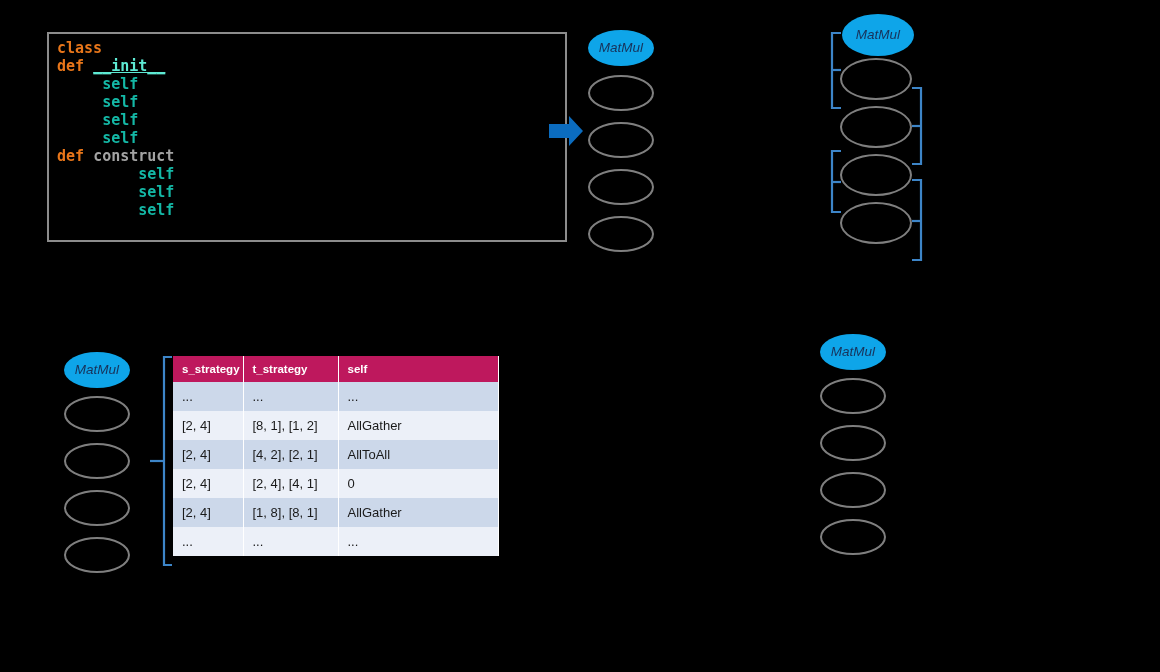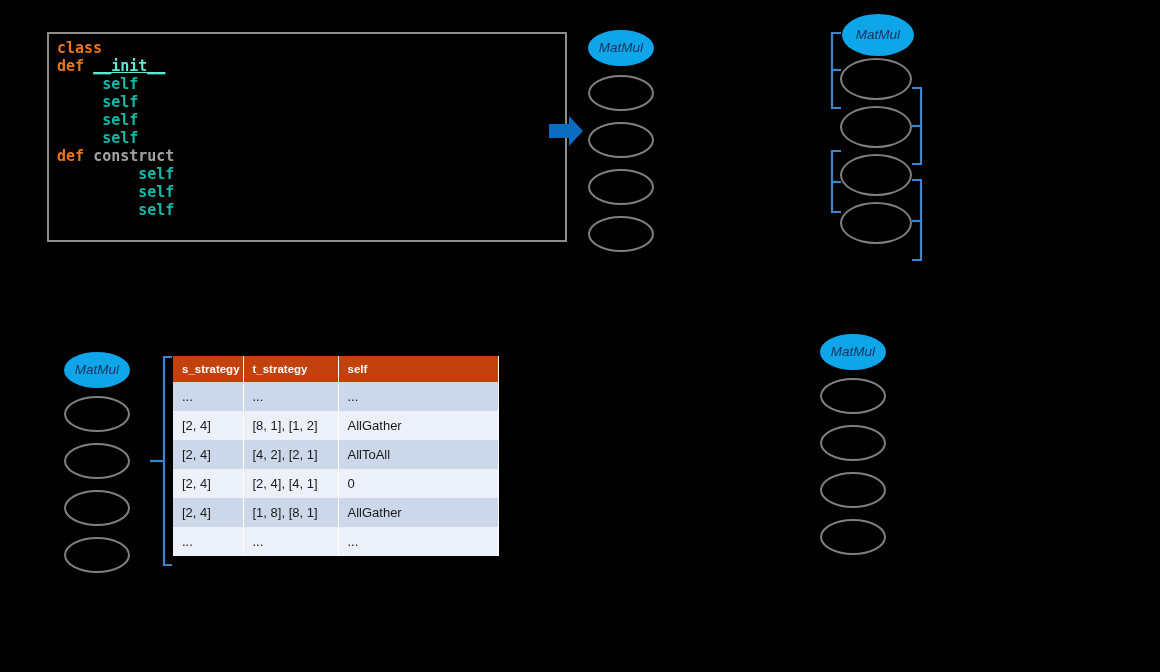--- a/index.html
+++ b/index.html
@@ -112,21 +112,21 @@
   }
   .strategy-table th, .strategy-table td {
     padding: 6px 9px;
     text-align: left;
     border-right: 1px solid #ffffff;
     vertical-align: middle;
     overflow: hidden;
     white-space: nowrap;
   }
   .strategy-table th {
-    background: #c2410c;
+    background: #be185d;
     color: #ffffff;
     font-weight: bold;
     font-size: 11.5px;
     height: 14px;
   }
   .strategy-table td { height: 17px; font-size: 13px; }
   .strategy-table tbody tr.alt-a td { background: #ccd8ea; }
   .strategy-table tbody tr.alt-b td { background: #ecf0f8; }
   .col-s { width: 70px; }
   .col-t { width: 95px; }

